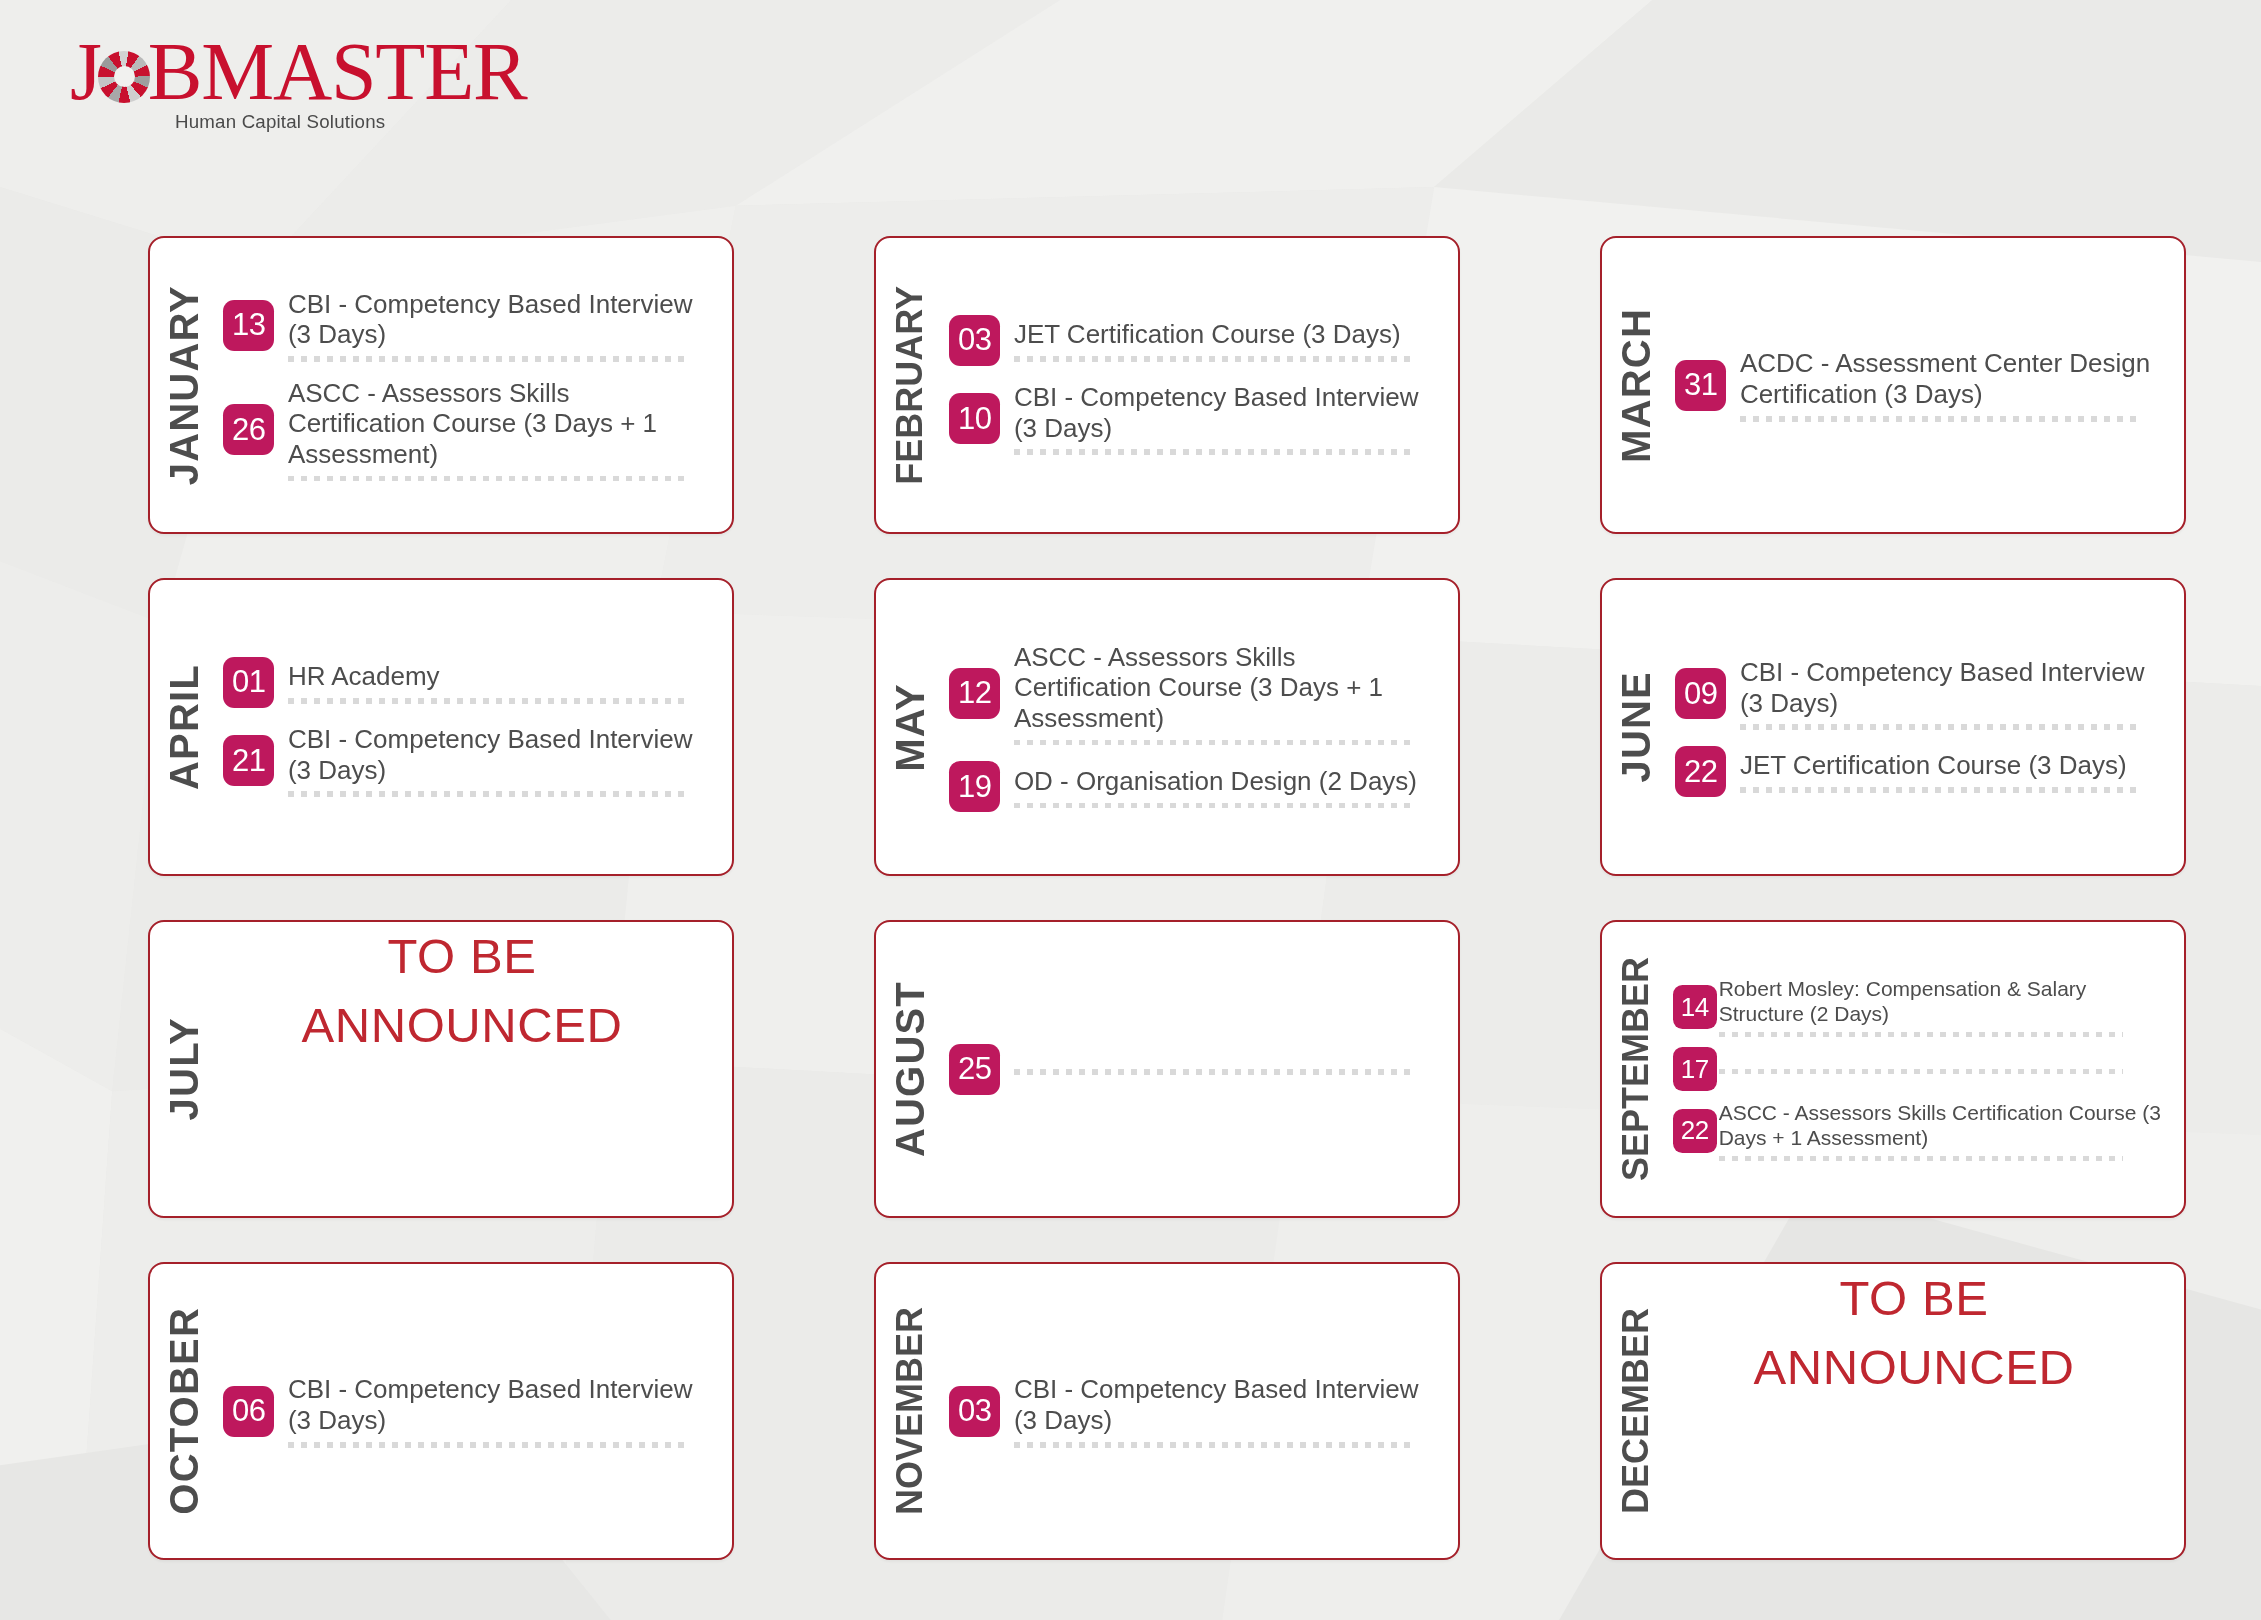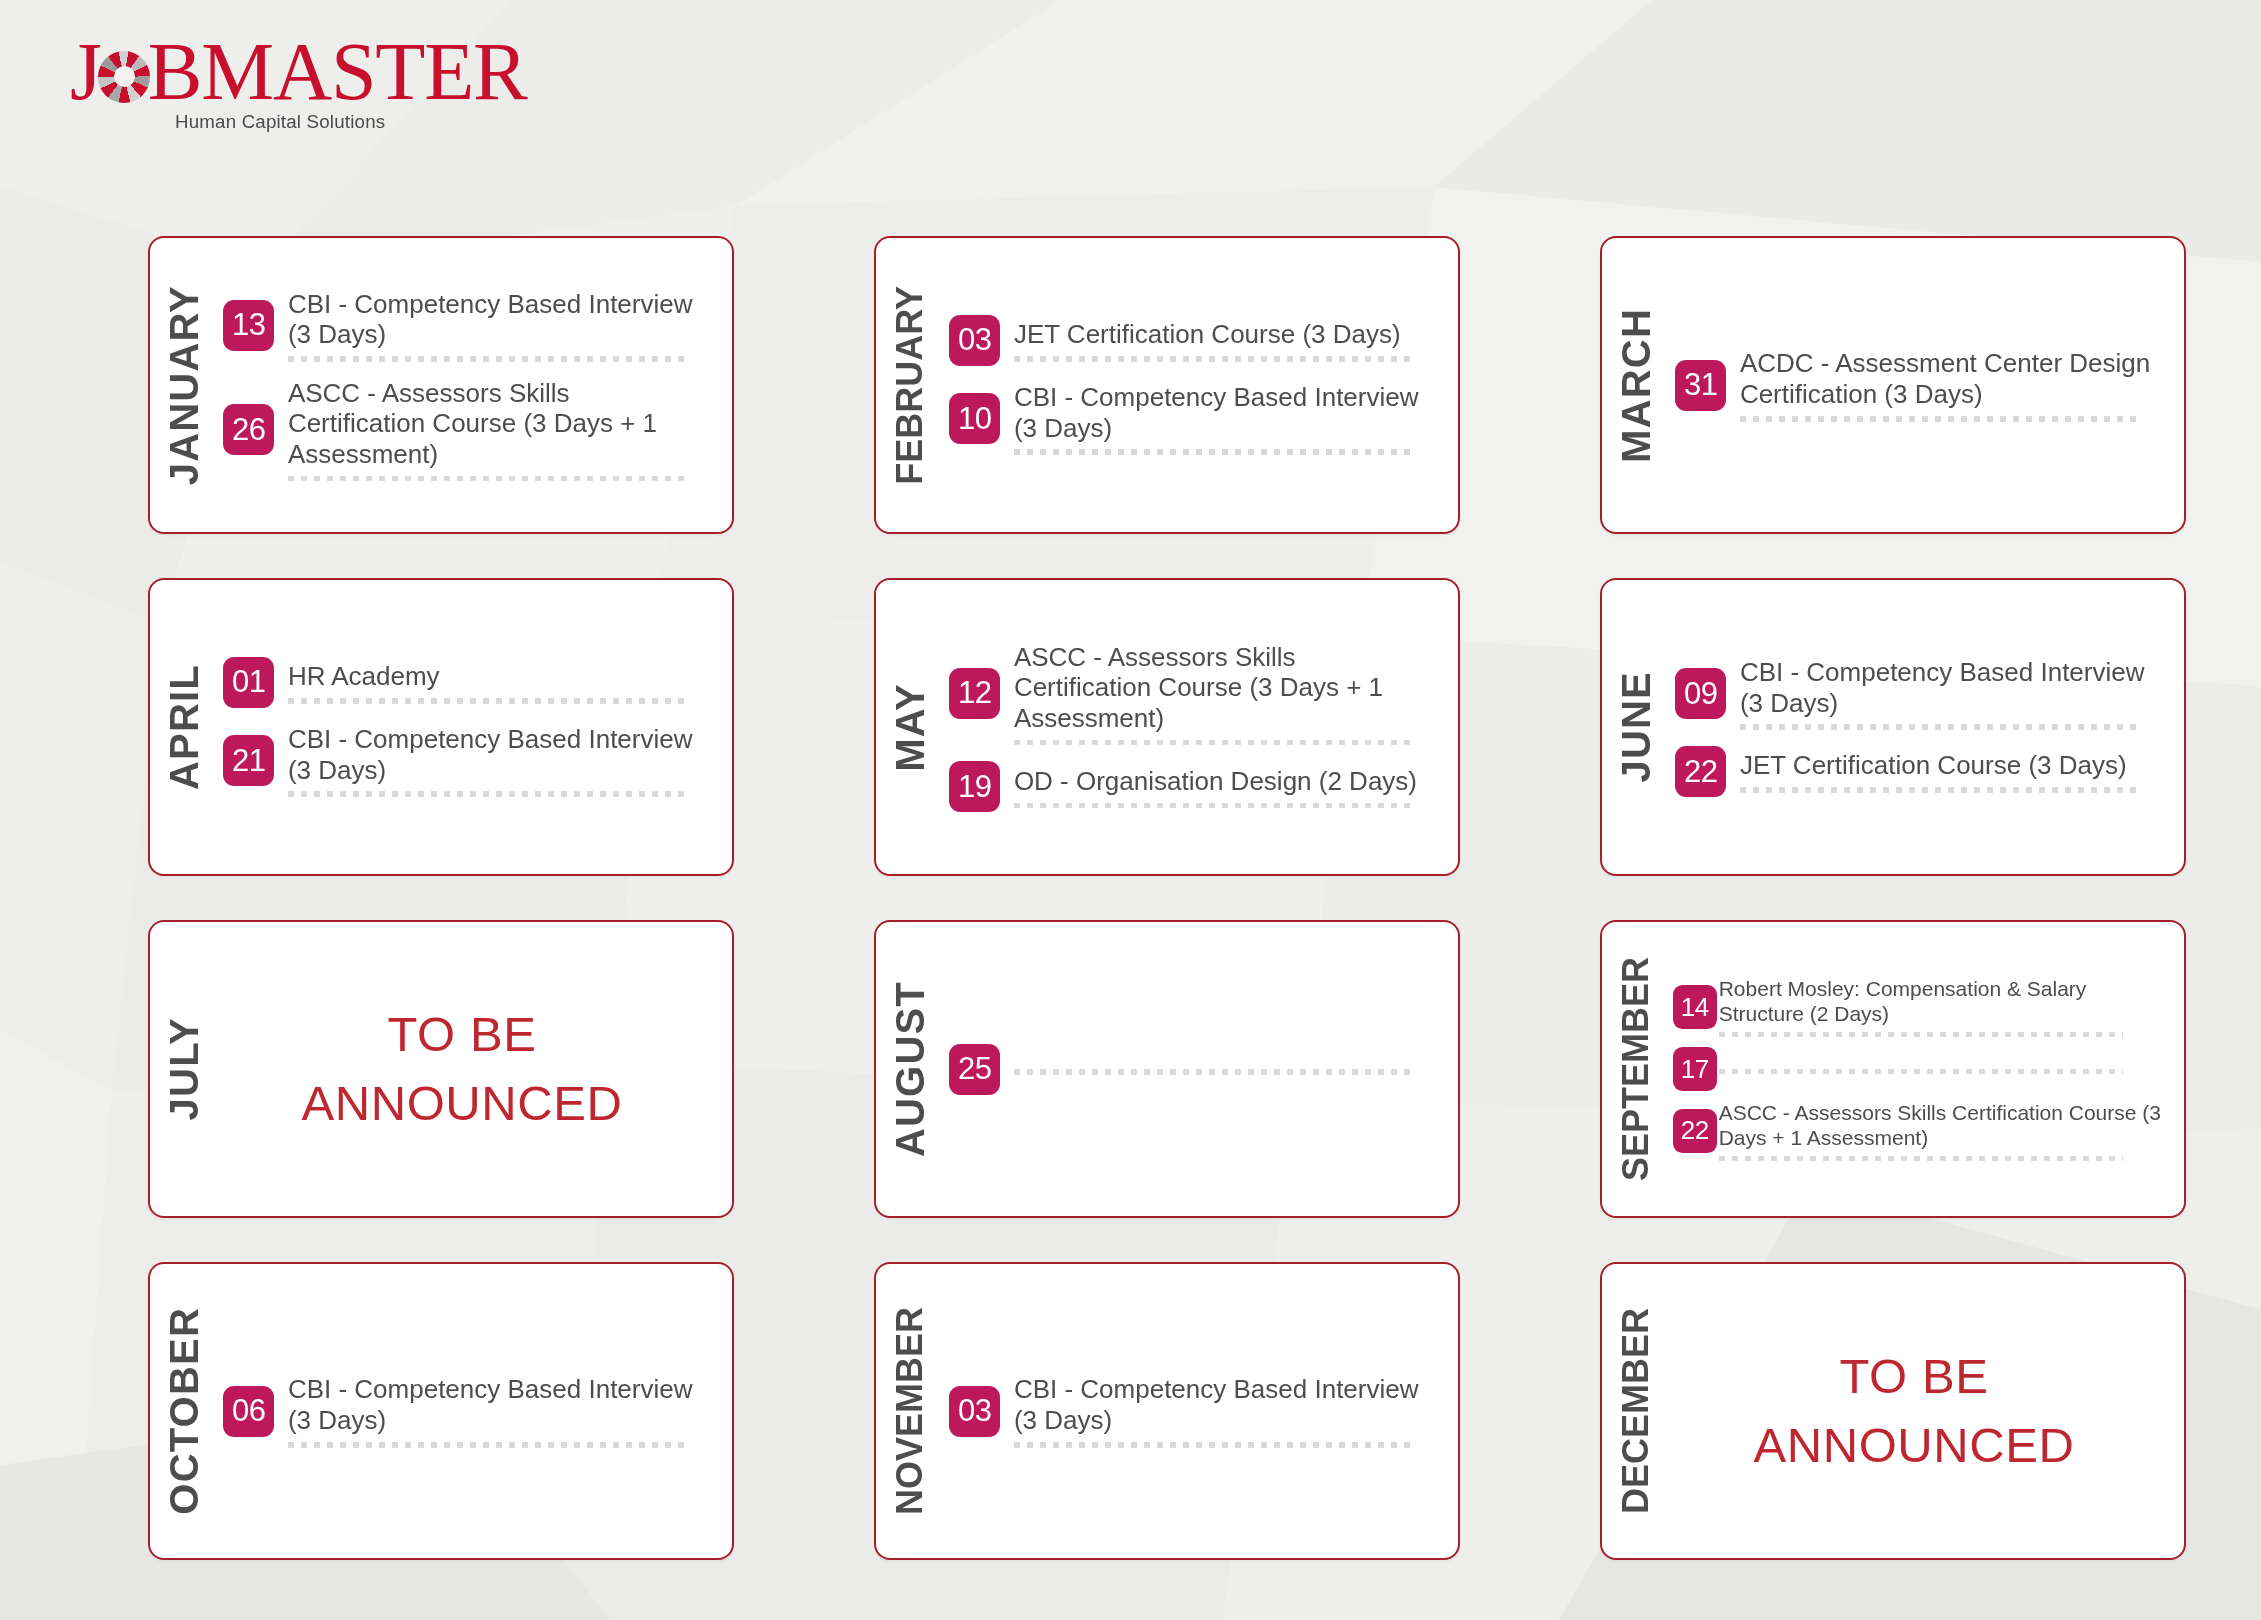--- a/index.html
+++ b/index.html
@@ -156,21 +156,21 @@
   .month-card.dense .event-row { gap:2px; }
   .month-card.dense .dot-rule { margin-top:5px; height:5px; width:90%; }
   .month-card.dense .events-col { padding:6.2px 16px 6.2px 3.7px; gap:10px; }
 
   
   .tba {
     flex:1 1 auto;
     display:flex;
     flex-direction:column;
     align-items:center;
-    justify-content:center;
+    justify-content:flex-start;
     color:#bf2730;
     font-size:49px;
     line-height:1.4;
     letter-spacing:0.6px;
     text-align:center;
     padding-right:25px;
   }
 </style>
 </head>
 <body>

